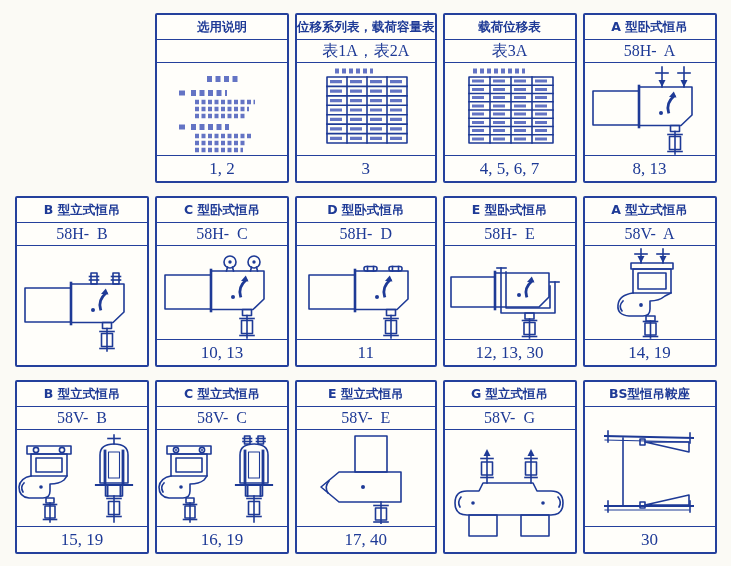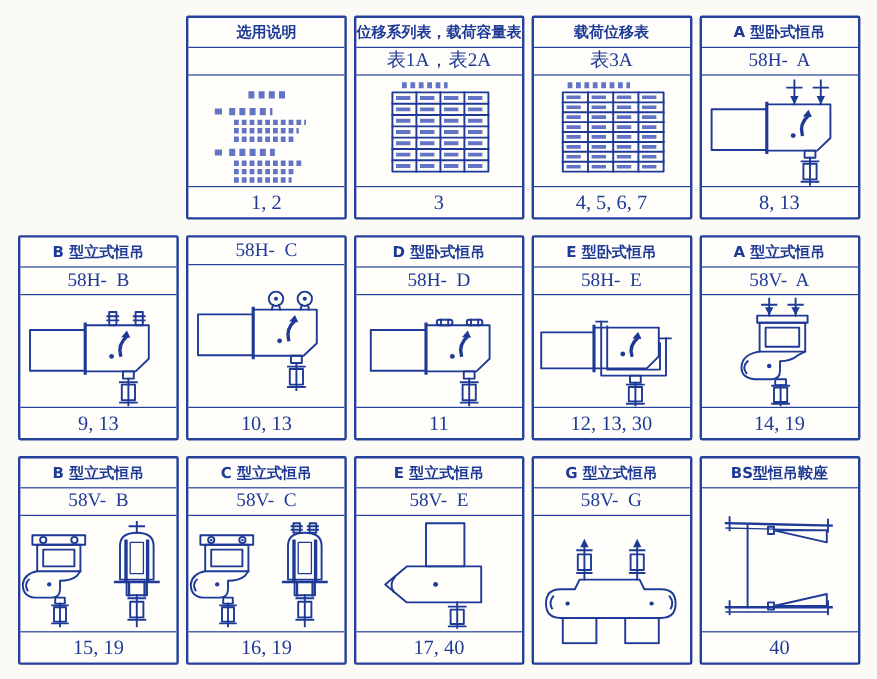--- a/index.html
+++ b/index.html
@@ -198,24 +198,24 @@
           <rect x="85.5" y="62.5" width="9" height="6"></rect>
           <line x1="90" y1="68.5" x2="90" y2="91"></line>
           <rect x="84.5" y="73.5" width="11" height="13"></rect>
           <line x1="83" y1="71.5" x2="97" y2="71.5"></line>
             <line x1="83" y1="88.5" x2="97" y2="88.5"></line>
         </g>
         <path class="sf" d="M91.5 34.5 l-7.5 -0.5 4.8 -5.5 z"></path>
         <circle class="sf" cx="76" cy="50" r="2"></circle>
       </svg>
     </div>
-    <div class="pages">9, 13</div>
-  </div>
-
-  <div class="cell">
+  </div>
+
+  <div class="cell">
+    <div class="title">C 型卧式恒吊</div>
     <div class="model">58H-  C</div>
     <div class="art">
       <svg width="130" height="92" viewBox="0 0 130 92">
         <g class="s">
           <rect x="8" y="28" width="46" height="34"></rect>
           <line x1="54" y1="23" x2="54" y2="64" stroke-width="2.6"></line>
           <path d="M54 24 H107 V52 L96 62.5 H54"></path>
           <circle cx="73" cy="15" r="6"></circle>
             <path d="M69.5 24 L70.5 20 M76.5 24 L75.5 20"></path>
           <circle cx="97" cy="15" r="6"></circle>
@@ -467,16 +467,16 @@
           <line x1="38" y1="17" x2="38" y2="85"></line>
           <path d="M104 84 V74 L60 84 Z"></path>
           <rect x="55" y="81" width="5" height="6"></rect>
           <line x1="20" y1="85" x2="108" y2="85" stroke-width="2"></line>
           <line x1="20" y1="89" x2="104" y2="89" stroke-width="1.1"></line>
           <line x1="23" y1="80" x2="23" y2="91"></line>
             <line x1="105" y1="80" x2="105" y2="91"></line>
         </g>
       </svg>
     </div>
-    <div class="pages">40</div>
+    <div class="pages">30</div>
   </div>
 
 </div>
 
 </body></html>

